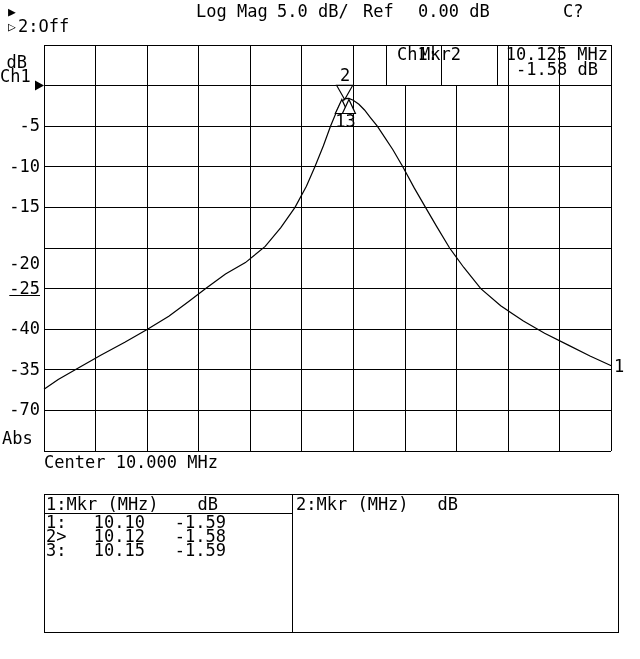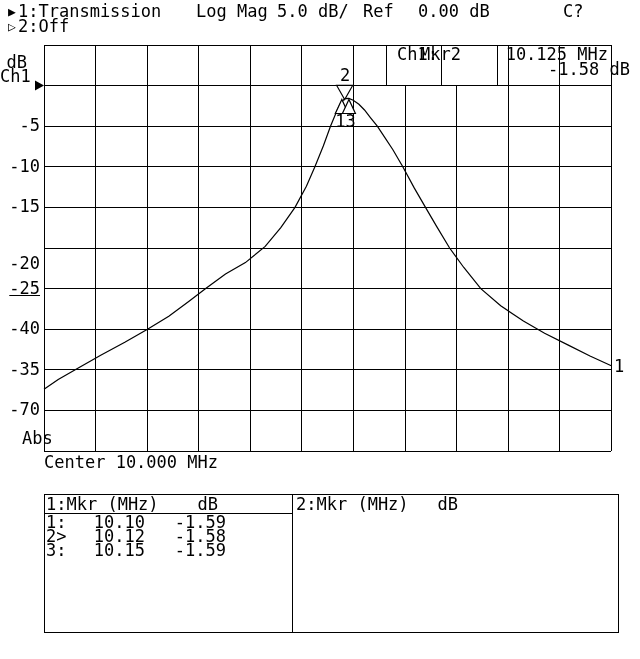--- a/index.html
+++ b/index.html
@@ -13,33 +13,32 @@
   .c{text-align:center;}
   .tri{font-size:13px;line-height:15px;}
   svg{position:absolute;left:0;top:0;}
 </style>
 </head>
 <body>
 
 <div class="screen">
 
   <div class="abs tri" style="left:8px;top:4px;">▶</div>
-  <div class="abs" style="left:18px;top:4px;">1:Transmission</div>
   <div class="abs" style="left:196px;top:4px;">Log Mag</div>
   <div class="abs" style="left:277px;top:4px;">5.0 dB/</div>
   <div class="abs" style="left:363px;top:4px;">Ref</div>
   <div class="abs" style="left:418px;top:4px;">0.00 dB</div>
   <div class="abs" style="left:563px;top:4px;">C?</div>
 
   <div class="abs tri" style="left:8px;top:19px;">▷</div>
   <div class="abs" style="left:18px;top:19px;">2:Off</div>
 
   <div class="abs r" style="left:0;top:55px;width:27px;">dB</div>
   <div class="abs" style="left:0;top:69px;">Ch1</div>
-  <div class="abs" style="left:2px;top:431px;margin-left:20px;">Abs</div>
+  <div class="abs" style="left:2px;top:431px;">Abs</div>
   <div id="y-ticks">
       <div class="abs r" style="left: 0px; top: 118px; width: 40px;">-5</div>
       <div class="abs r" style="left: 0px; top: 159px; width: 40px;">-10</div>
       <div class="abs r" style="left: 0px; top: 199px; width: 40px;">-15</div>
       <div class="abs r" style="left: 0px; top: 256px; width: 40px;">-20</div>
       <div class="abs r" style="left: 0px; top: 281px; width: 40px; text-decoration: underline;">-25</div>
       <div class="abs r" style="left: 0px; top: 321px; width: 40px;">-40</div>
       <div class="abs r" style="left: 0px; top: 362px; width: 40px;">-35</div>
       <div class="abs r" style="left: 0px; top: 402px; width: 40px;">-70</div>
     </div>
@@ -77,21 +76,21 @@
       <polygon points="344.66899999999987,99.4296 336.66899999999987,85.4296 352.66899999999987,85.4296" fill="#fff" stroke="#000" stroke-width="1.2"></polygon>
       <polygon points="348.92375000000004,99.51079999999999 342.42375000000004,113.51079999999999 355.42375000000004,113.51079999999999" fill="#fff" stroke="#000" stroke-width="1.2"></polygon>
       <rect x="44" y="494" width="574" height="138" fill="none" stroke="#000" stroke-width="1" shape-rendering="crispEdges"></rect>
       <line x1="292" y1="494" x2="292" y2="632" stroke="#000" stroke-width="1" shape-rendering="crispEdges"></line>
       <line x1="44" y1="513.5" x2="292" y2="513.5" stroke="#000" stroke-width="1" shape-rendering="crispEdges"></line>
     </svg>
 
   <div class="abs r" style="left:397px;top:47px;width:41px;">Ch1:</div>
   <div class="abs" style="left:420px;top:47px;">Mkr2</div>
   <div class="abs r" style="left:505px;top:47px;width:103px;">10.125 MHz</div>
-  <div class="abs r" style="left:515px;top:62px;width:83px;margin-left:32px;">-1.58 dB</div>
+  <div class="abs r" style="left:515px;top:62px;width:83px;">-1.58 dB</div>
   <div class="abs c" style="left:337px;top:68px;width:16px;">2</div>
   <div class="abs c" style="left:335px;top:114px;width:21px;">13</div>
   <div class="abs" style="left:614px;top:359px;">1</div>
 
   <div class="abs" style="left:44px;top:455px;">Center 10.000 MHz</div>
 
   <div class="abs" style="left:46px;top:497px;">1:Mkr (MHz)</div>
   <div class="abs r" style="left:159px;top:497px;width:59px;">dB</div>
   <div class="abs" style="left:296px;top:497px;">2:Mkr (MHz)</div>
   <div class="abs r" style="left:399px;top:497px;width:59px;">dB</div>

